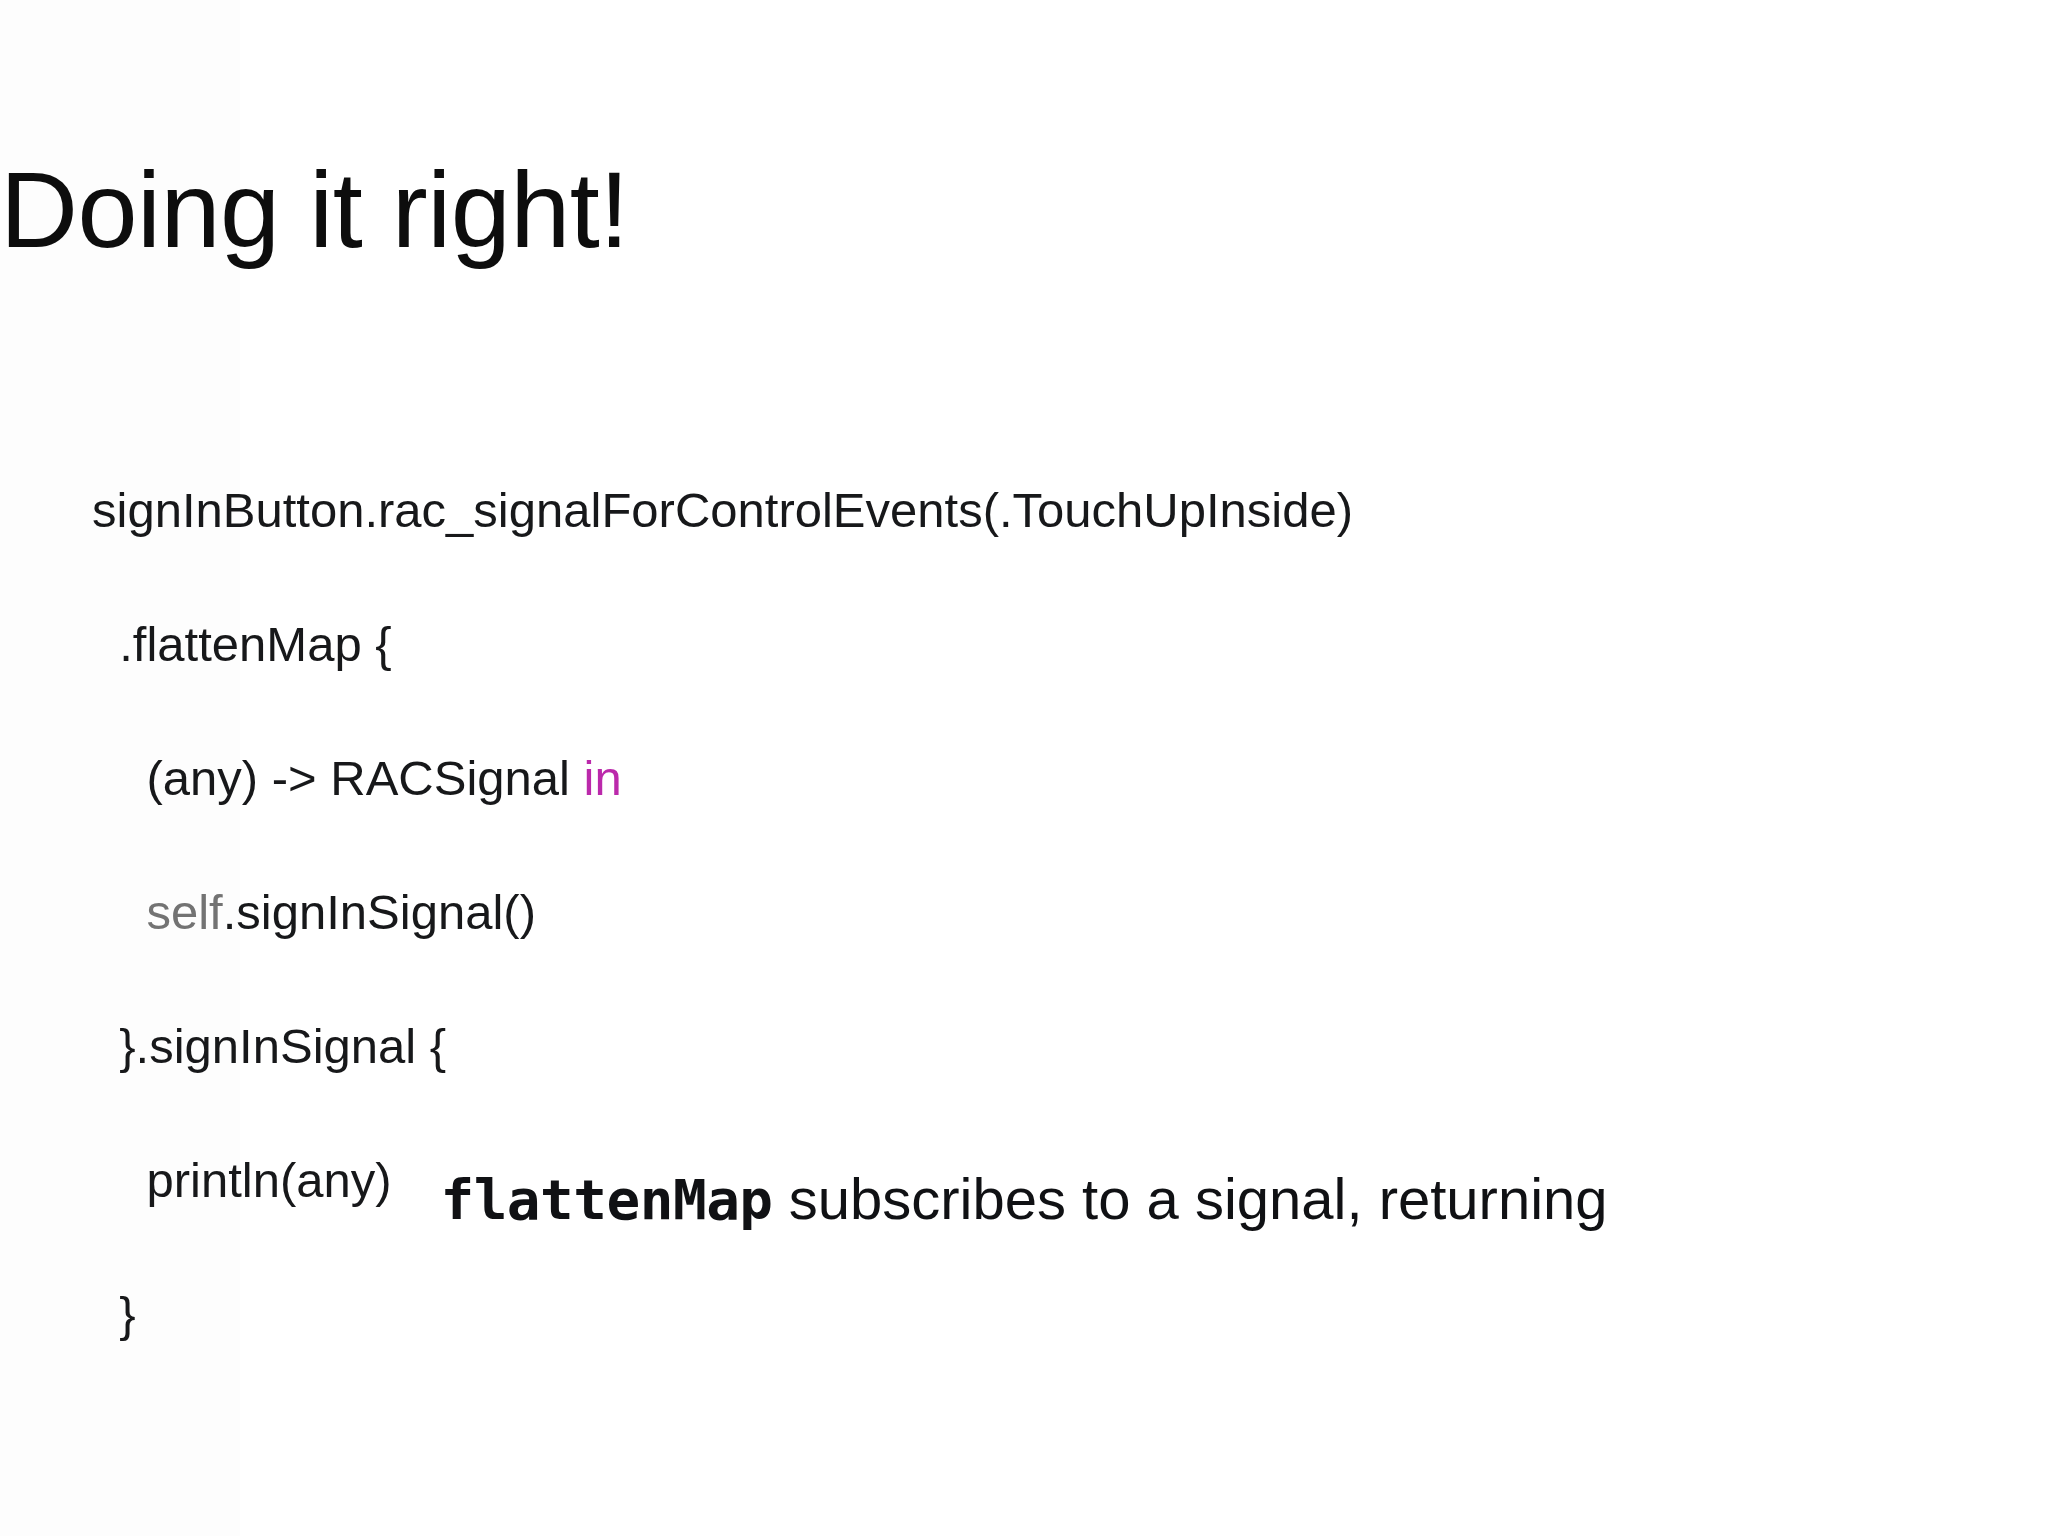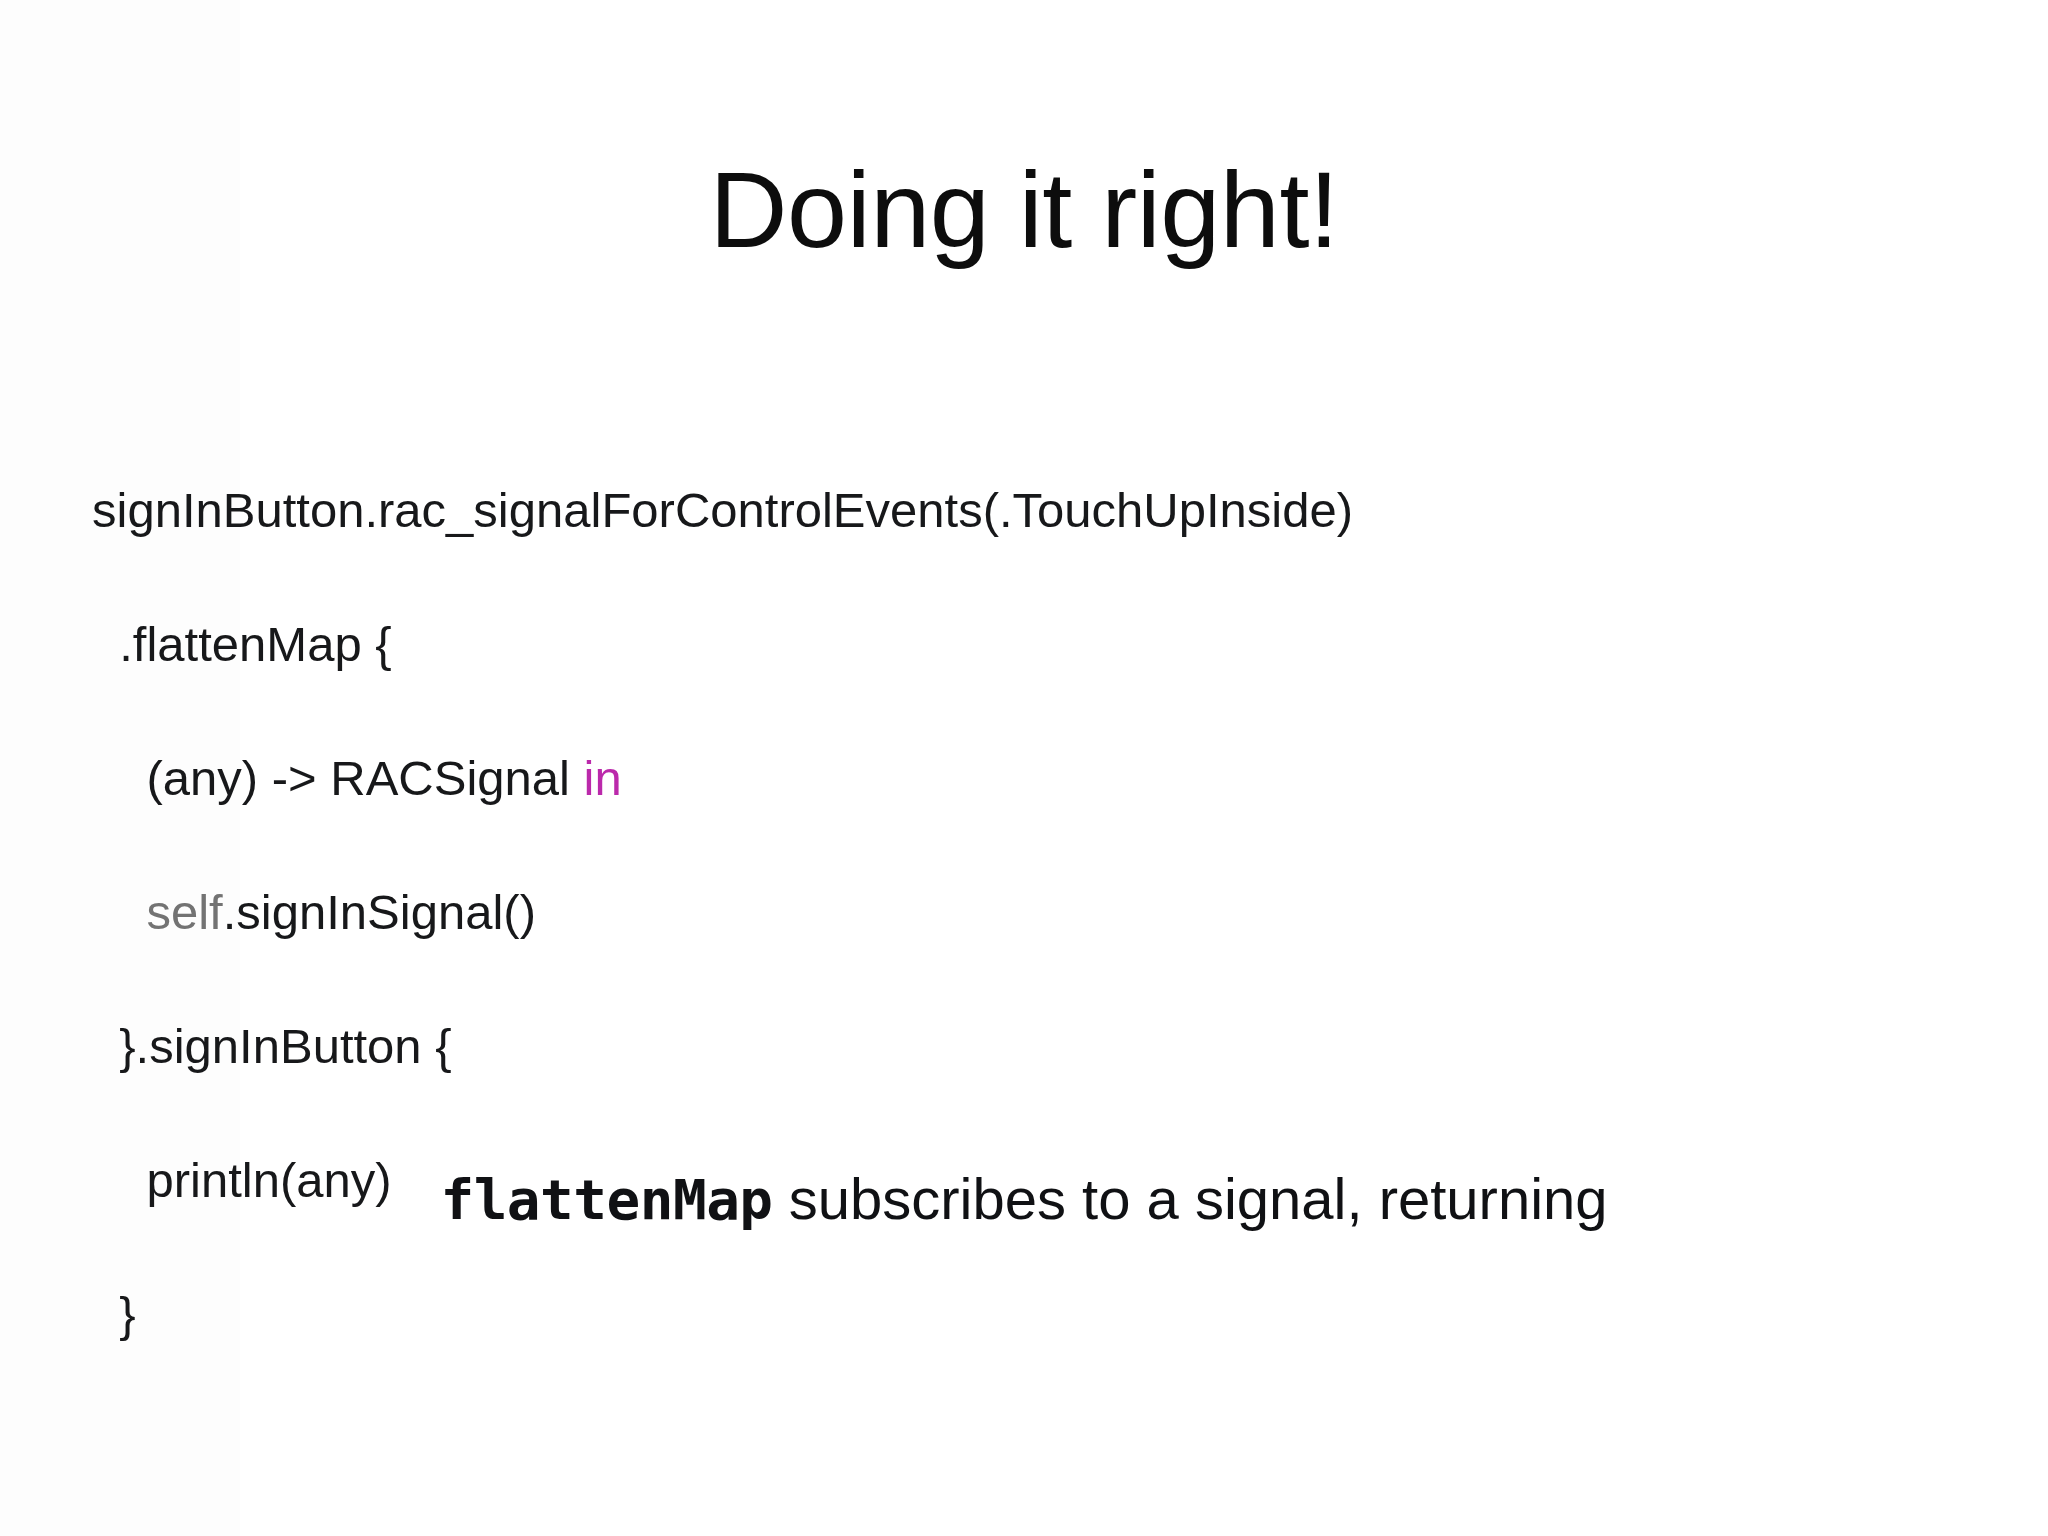--- a/index.html
+++ b/index.html
@@ -29,21 +29,20 @@
     background: #fdfdfd;
     pointer-events: none;
   }
 
   
   #slide-title {
     position: absolute;
     left: 0;
     top: 78px;
     width: 2048px;
-    text-align: center;
     font-family: "Liberation Sans", sans-serif;
     font-weight: 300;
     font-size: 108px;
     line-height: 1.12;
     letter-spacing: -0.5px;
     color: #0d0d0d;
     white-space: pre;
   }
 
   
@@ -101,21 +100,21 @@
 <div id="slide" style="background: rgb(255, 255, 255);">
 
   <div id="panel-edge"></div>
 
   <h1 id="slide-title" style="color: rgb(13, 13, 13);">Doing it right!</h1>
 
   <pre id="code-block"><span class="code-line"><span>signInButton.rac_signalForControlEvents(.TouchUpInside)</span></span>
 <span class="code-line"><span>  .flattenMap {</span></span>
 <span class="code-line"><span>    (any) -&gt; RACSignal </span><span class="kw" style="color: rgb(187, 41, 171);">in</span></span>
 <span class="code-line"><span>    </span><span class="kw" style="color: #737373;">self</span><span>.signInSignal()</span></span>
-<span class="code-line"><span>  }.signInButton {</span></span>
+<span class="code-line"><span>  }.signInSignal {</span></span>
 <span class="code-line"><span>    println(any)</span></span>
 <span class="code-line"><span>  }</span></span></pre>
 
   <div id="caption">
       <span class="caption-line"><span class="mono-term">flattenMap</span><span> subscribes to a signal, returning</span></span>
     </div>
 
 </div>
 
 </body></html>

